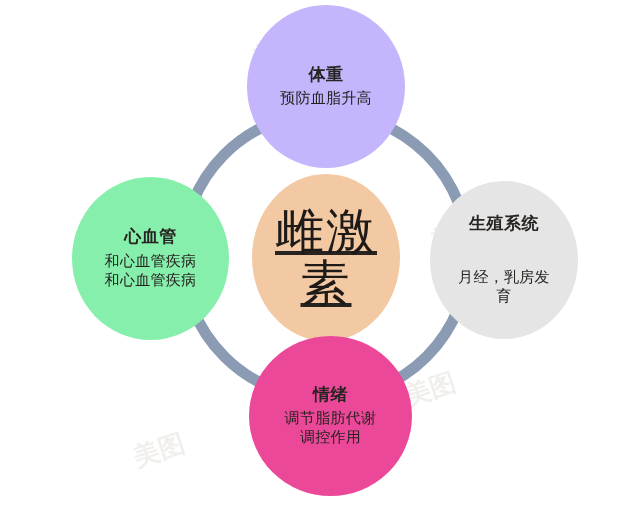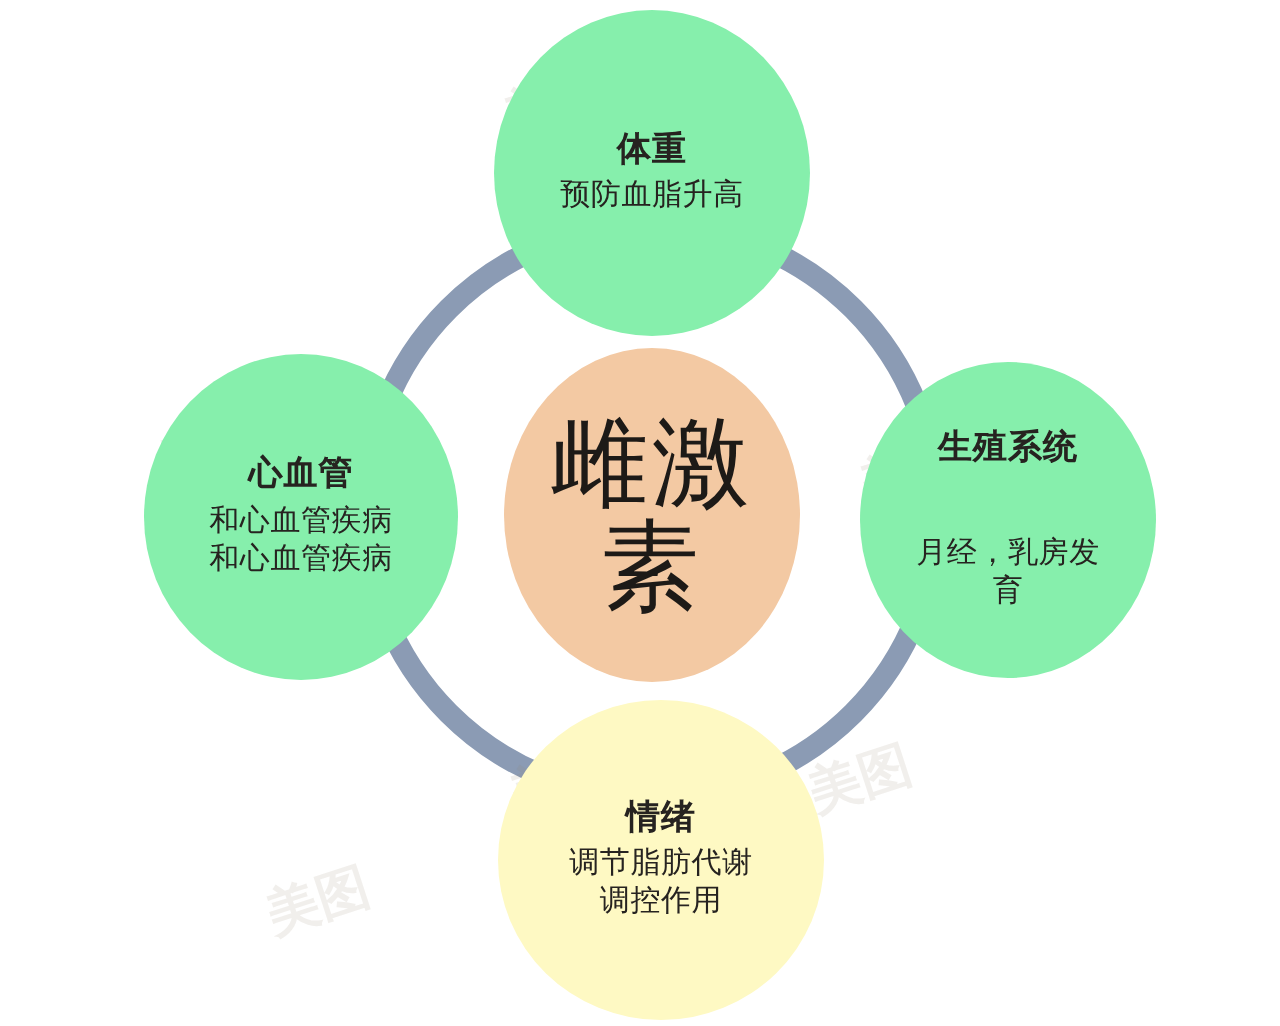--- a/index.html
+++ b/index.html
@@ -86,51 +86,51 @@
   <div class="ring" style="left:177px; top:107px; width:297px; height:297px; border-width:11px; border-color:#8b9bb4;"></div>
 
   <div class="wm" style="left:252px; top:34px; font-size:26px; transform:rotate(-18deg);">美图</div>
   <div class="wm" style="left:80px; top:205px; font-size:26px; transform:rotate(-18deg);">美图</div>
   <div class="wm" style="left:430px; top:218px; font-size:26px; transform:rotate(-18deg);">美图</div>
   <div class="wm" style="left:300px; top:296px; font-size:26px; transform:rotate(-18deg);">美图</div>
   <div class="wm" style="left:255px; top:373px; font-size:26px; transform:rotate(-18deg);">美图</div>
   <div class="wm" style="left:404px; top:372px; font-size:26px; transform:rotate(-18deg);">美图</div>
   <div class="wm" style="left:133px; top:433px; font-size:26px; transform:rotate(-18deg);">美图</div>
 
-  <div class="node satellite" style="left:247px; top:5px; width:158px; height:163px; background:#86efac;">
+  <div class="node satellite" style="left:247px; top:5px; width:158px; height:163px; background:#c4b5fd;">
     <div class="title">体重</div>
     <div class="desc">
       <div>预防血脂升高</div>
     </div>
   </div>
 
   <div class="node satellite" style="left:72px; top:177px; width:157px; height:163px; background:#86efac;">
     <div class="title">心血管</div>
     <div class="desc">
       <div>和心血管疾病</div>
       <div>和心血管疾病</div>
     </div>
   </div>
 
-  <div class="node hub" style="left:252px; top:174px; width:148px; height:167px; background:#f3c9a3;">
+  <div class="node hub" style="left:252px; top:174px; width:148px; height:167px; background:#f3c9a3;text-decoration:underline;">
     <div class="hubtext">
       <div class="l1">雌激</div>
       <div class="l2">素</div>
     </div>
   </div>
 
-  <div class="node satellite" style="left:430px; top:181px; width:148px; height:158px; background:#86efac;gap:30px;">
+  <div class="node satellite" style="left:430px; top:181px; width:148px; height:158px; background:#e5e5e5;gap:30px;">
     <div class="title">生殖系统</div>
     <div class="desc">
       <div>月经，乳房发</div>
       <div>育</div>
     </div>
   </div>
 
-  <div class="node satellite" style="left:249px; top:350px; width:163px; height:160px; background:#fef9c3;">
+  <div class="node satellite" style="left:249px; top:336px; width:163px; height:160px; background:#ec4899;">
     <div class="title">情绪</div>
     <div class="desc">
       <div>调节脂肪代谢</div>
       <div>调控作用</div>
     </div>
   </div>
 
 </div>
 
 </body></html>

